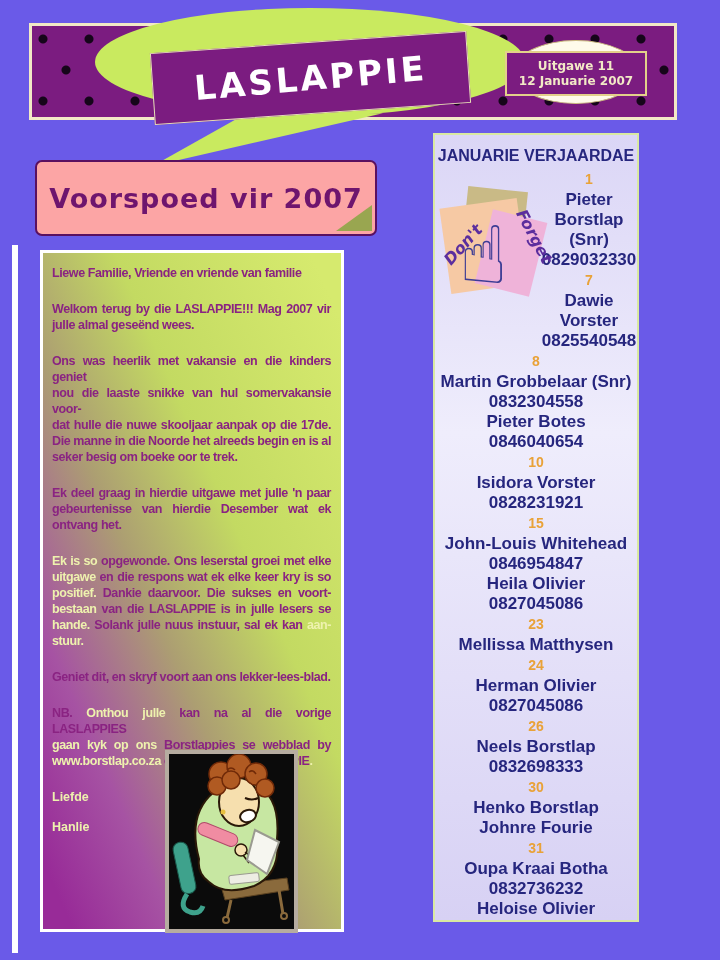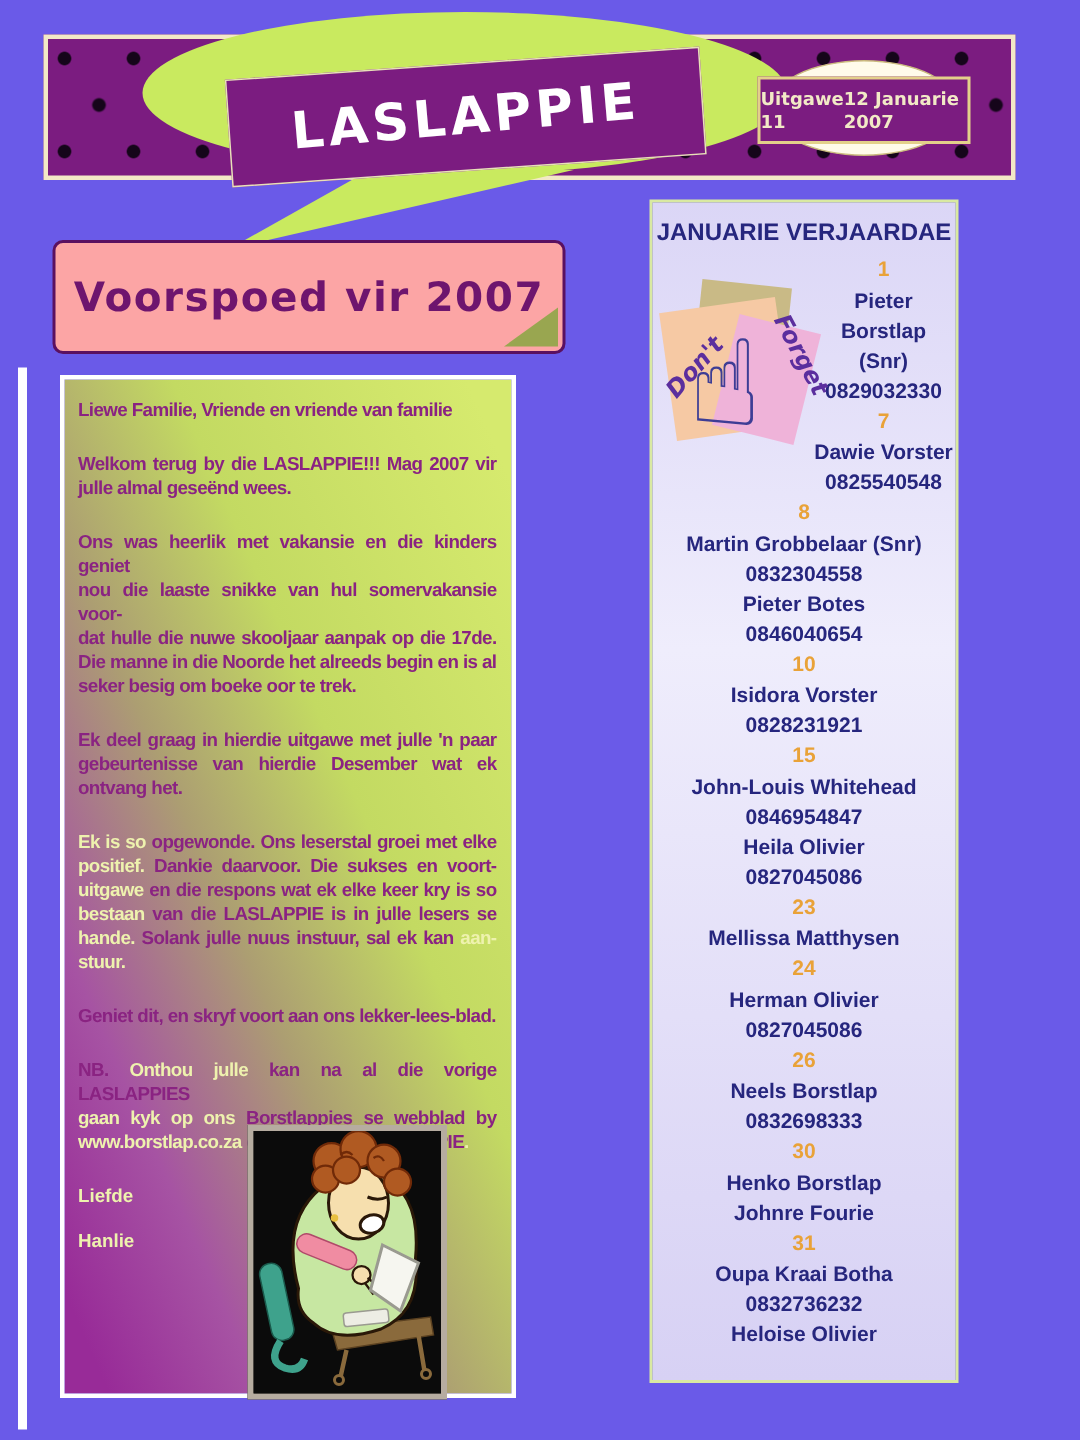--- a/index.html
+++ b/index.html
@@ -46,21 +46,21 @@
     font-size:34px;font-weight:800;letter-spacing:3px;
     transform:rotate(-1deg);
   }
   .badge-oval{
     left:513px;top:40px;width:124px;height:62px;
     background:#FFFBEA;border:1px solid #CBBB7E;border-radius:50%;
   }
   .badge-plate{
     left:505px;top:51px;width:138px;height:41px;
     background:var(--banner_purple);border:2px solid #E3D08A;
-    display:flex;flex-direction:row;align-items:center;justify-content:center;
+    display:flex;flex-direction:column;align-items:center;justify-content:center;
     color:var(--cream);font-family:"DejaVu Sans",sans-serif;
     font-size:12px;font-weight:bold;line-height:15px;
   }
 
   
   .greet{
     left:35px;top:160px;width:338px;height:72px;
     background:#fca5a5;border:2px solid #5A1060;border-radius:7px;
     display:flex;align-items:center;justify-content:center;
   }
@@ -110,21 +110,21 @@
     padding-top:10px;text-align:center;
   }
   .sb-title{
     color:var(--navy);font-size:16px;font-weight:bold;line-height:22px;
     margin-bottom:2px;
   }
   .entry .day{
     color:var(--orange);font-size:14px;font-weight:bold;line-height:21px;
   }
   .entry .bl{
-    color:var(--navy);font-size:14px;font-weight:bold;line-height:20px;
+    color:var(--navy);font-size:17px;font-weight:bold;line-height:20px;
   }
   .entry.beside{padding-left:106px;}
 
   .dont-forget{
     left:8px;top:52px;width:106px;height:142px;
   }
   .df-sq{position:absolute;}
   .df-tan{left:22px;top:2px;width:60px;height:60px;background:#C9BA86;transform:rotate(6deg);}
   .df-peach{left:2px;top:16px;width:78px;height:86px;background:#F6C9A4;transform:rotate(-8deg);}
   .df-pink{left:40px;top:28px;width:56px;height:76px;background:#EFB3D9;transform:rotate(14deg);}
@@ -179,22 +179,22 @@
         <div class="line jl"><span class="seg p">Die manne in die Noorde het alreeds begin en is al</span></div>
         <div class="line last"><span class="seg p">seker besig om boeke oor te trek.</span></div>
       </div>
       <div class="para">
         <div class="line jl"><span class="seg p">Ek deel graag in hierdie uitgawe met julle 'n paar</span></div>
         <div class="line jl"><span class="seg p">gebeurtenisse van hierdie Desember wat ek</span></div>
         <div class="line last"><span class="seg p">ontvang het.</span></div>
       </div>
       <div class="para">
         <div class="line jl"><span class="seg l">Ek is so </span><span class="seg p">opgewonde.  Ons leserstal groei met elke</span></div>
+        <div class="line jl"><span class="seg l">uitgawe </span><span class="seg p">en die respons wat ek elke keer kry is so</span></div>
         <div class="line jl"><span class="seg l">positief. </span><span class="seg p"> Dankie daarvoor.  Die sukses en voort-</span></div>
-        <div class="line jl"><span class="seg l">uitgawe </span><span class="seg p">en die respons wat ek elke keer kry is so</span></div>
         <div class="line jl"><span class="seg l">bestaan </span><span class="seg p">van die LASLAPPIE is in julle lesers se</span></div>
         <div class="line jl"><span class="seg l">hande. </span><span class="seg p"> Solank julle nuus instuur, sal ek kan </span><span class="seg l">aan-</span></div>
         <div class="line last"><span class="seg l">stuur.</span></div>
       </div>
       <div class="para">
         <div class="line last"><span class="seg p">Geniet dit, en skryf voort aan ons lekker-lees-blad.</span></div>
       </div>
       <div class="para">
         <div class="line jl"><span class="seg p">NB.  </span><span class="seg l">Onthou julle </span><span class="seg p">kan na al die vorige LASLAPPIES</span></div>
         <div class="line jl"><span class="seg l">gaan kyk op ons </span><span class="seg p">Borstlappies se webblad by</span></div>

